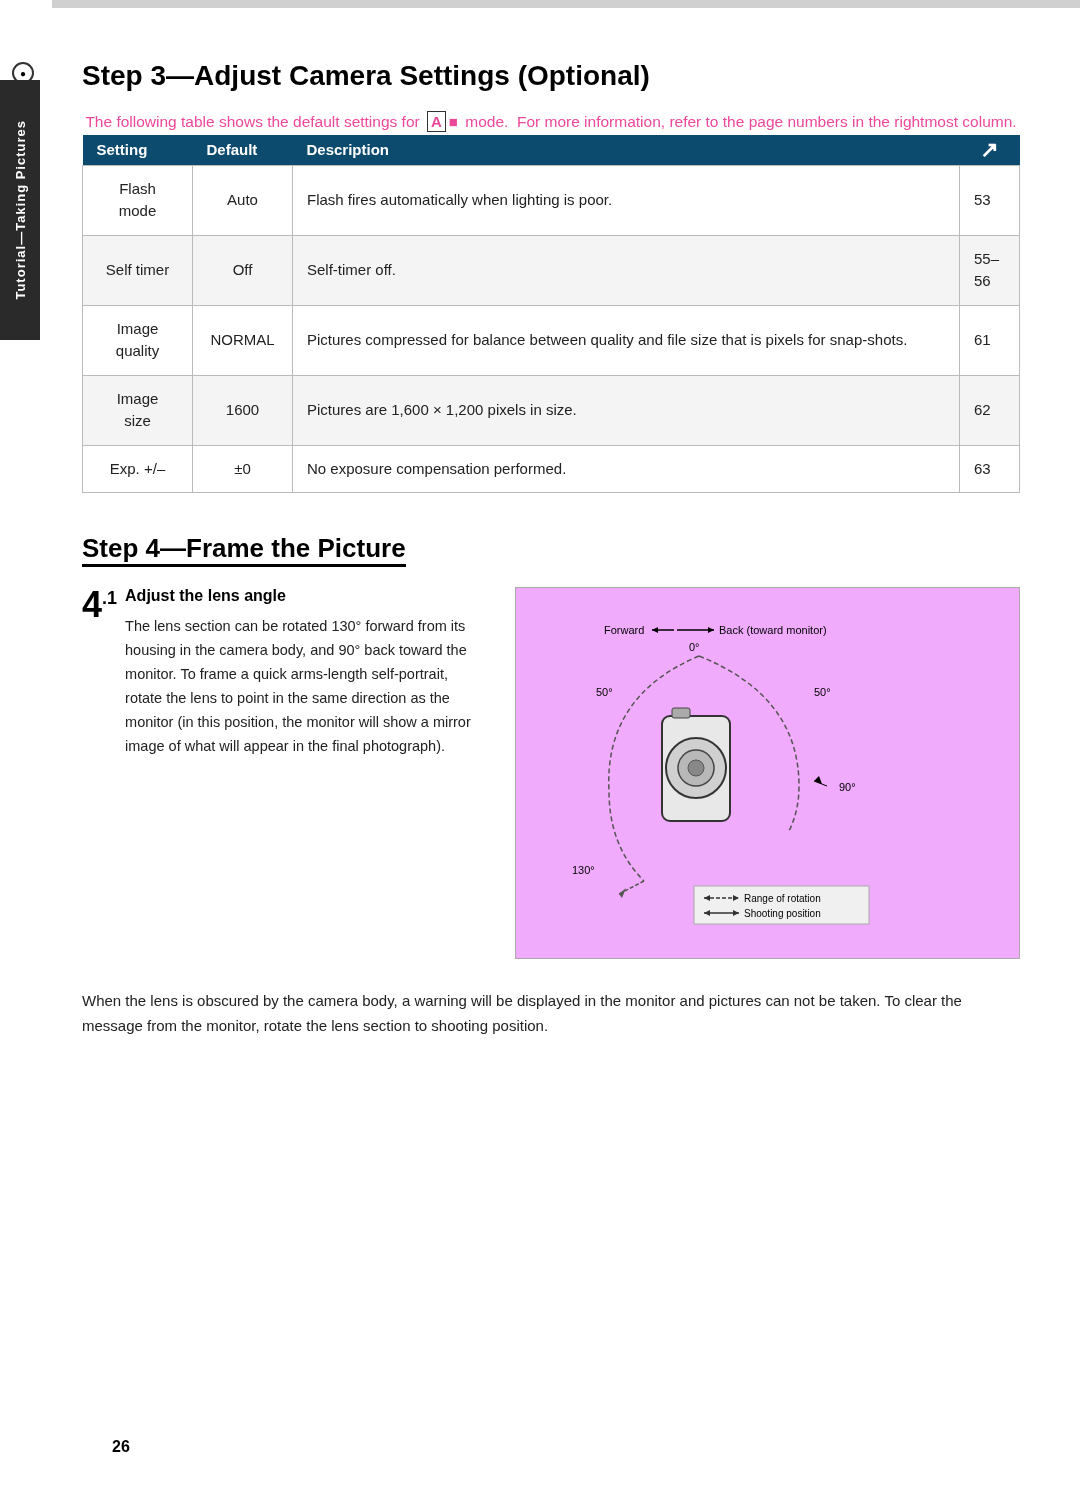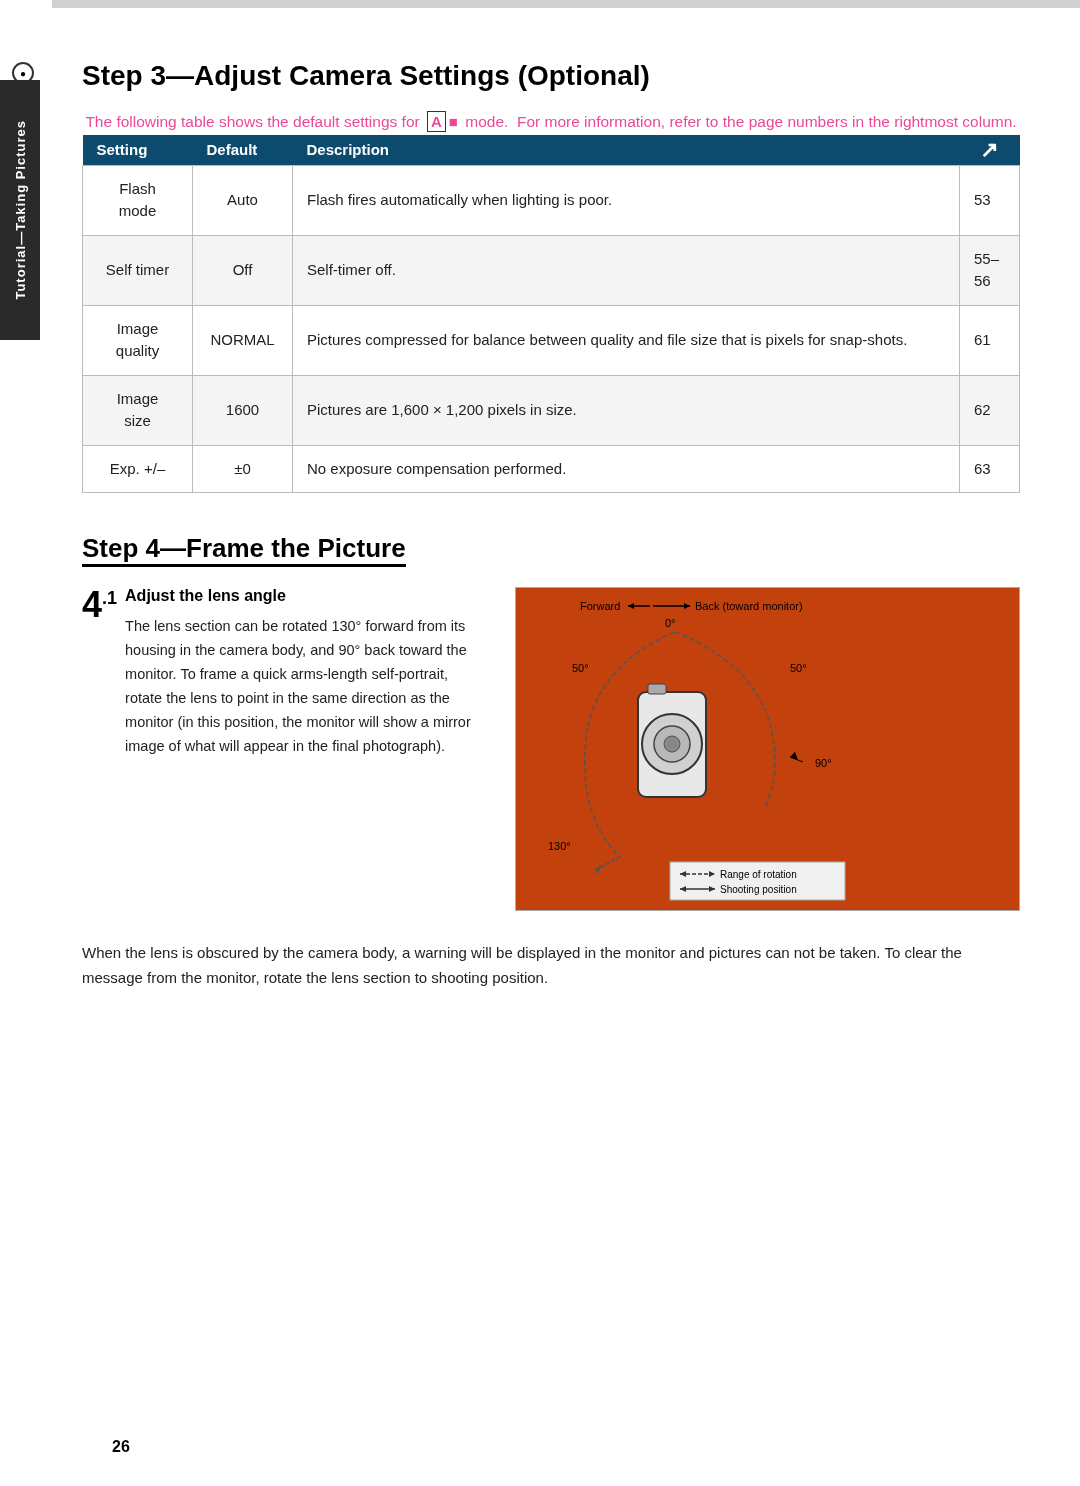--- a/index.html
+++ b/index.html
@@ -184,22 +184,22 @@
     .substep-body {
       font-size: 14.5px;
       line-height: 1.65;
       color: #222;
     }
 
     
     .lens-diagram {
       flex: 1;
       border: 1px solid #aaa;
-      padding: 4px;
-      background: #c2410c;
+      padding: 28px;
+      background: #f0abfc;
       min-width: 300px;
       position: relative;
     }
 
     
     .bottom-text {
       font-size: 15px;
       line-height: 1.65;
       color: #222;
       margin-top: 10px;

